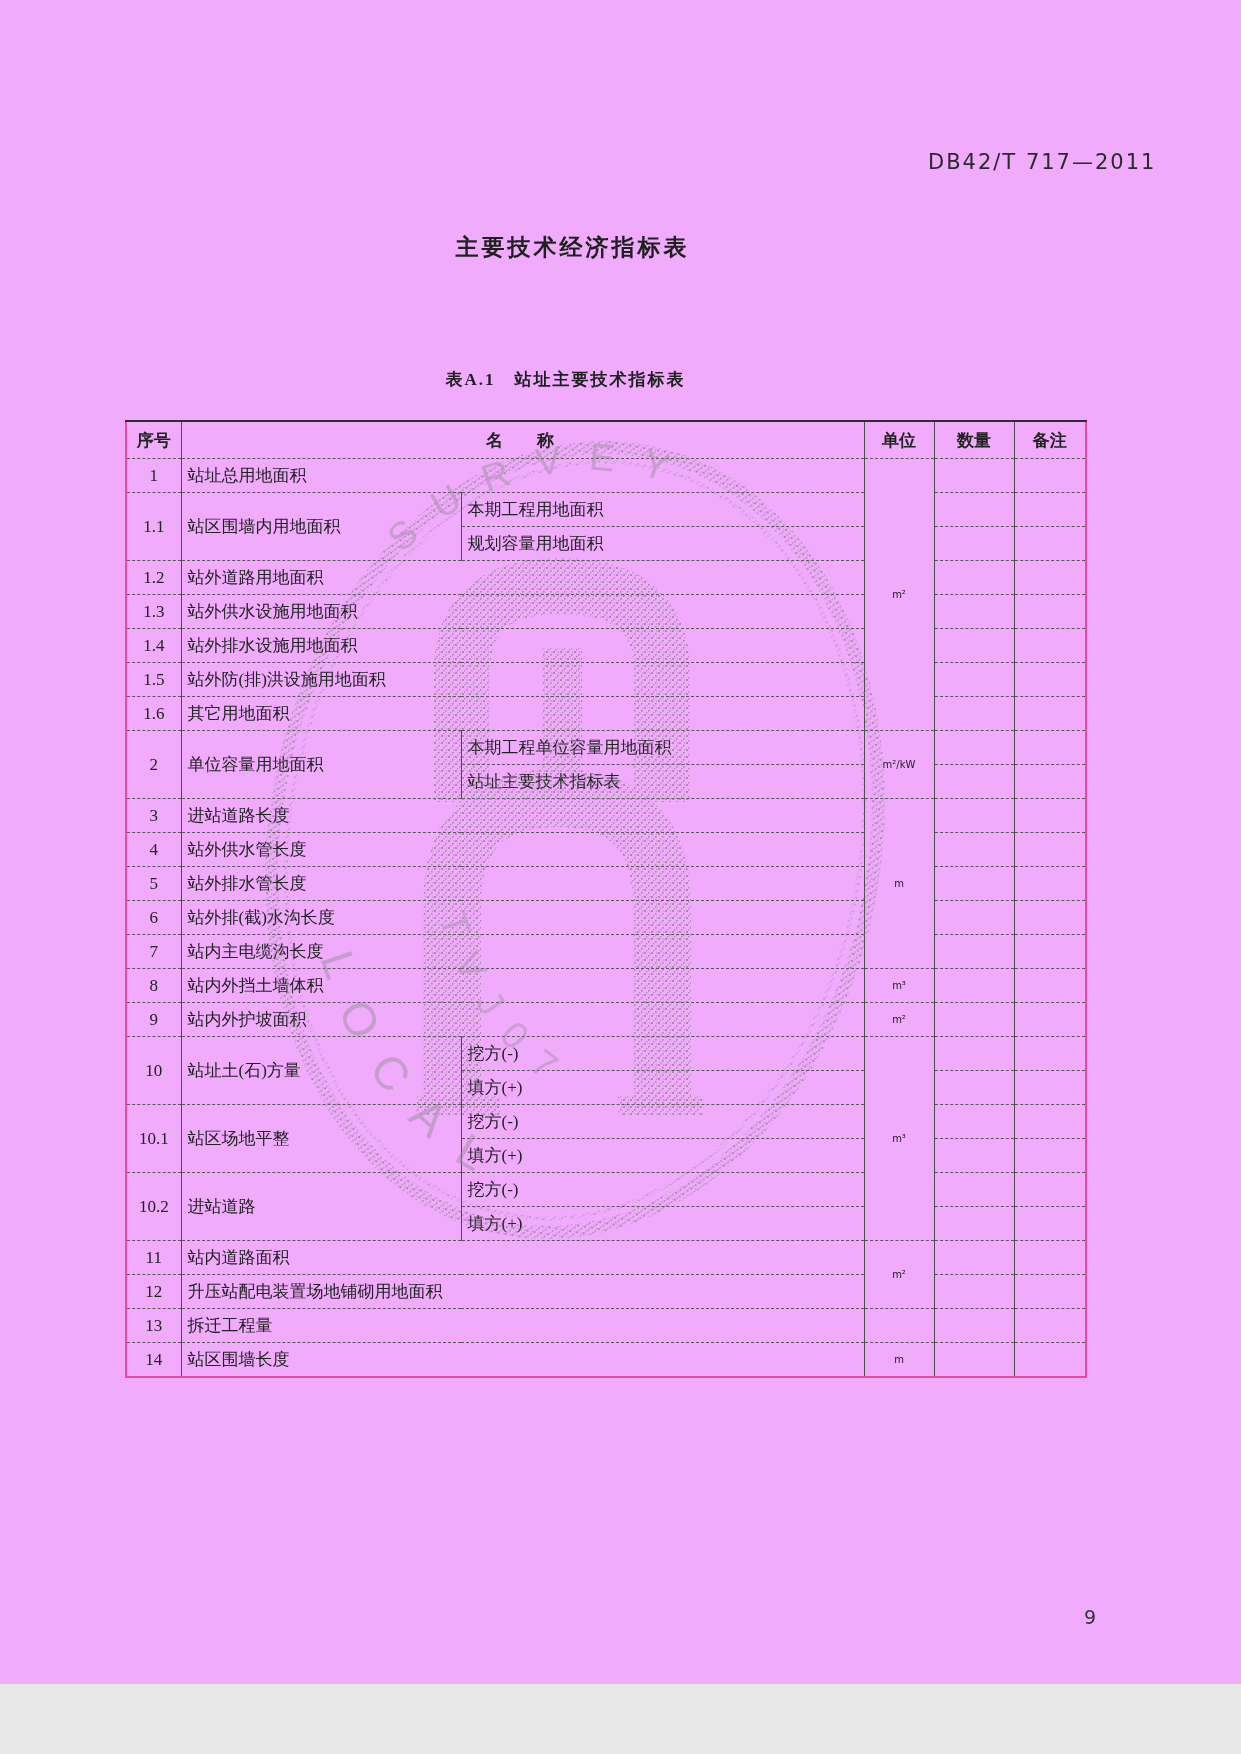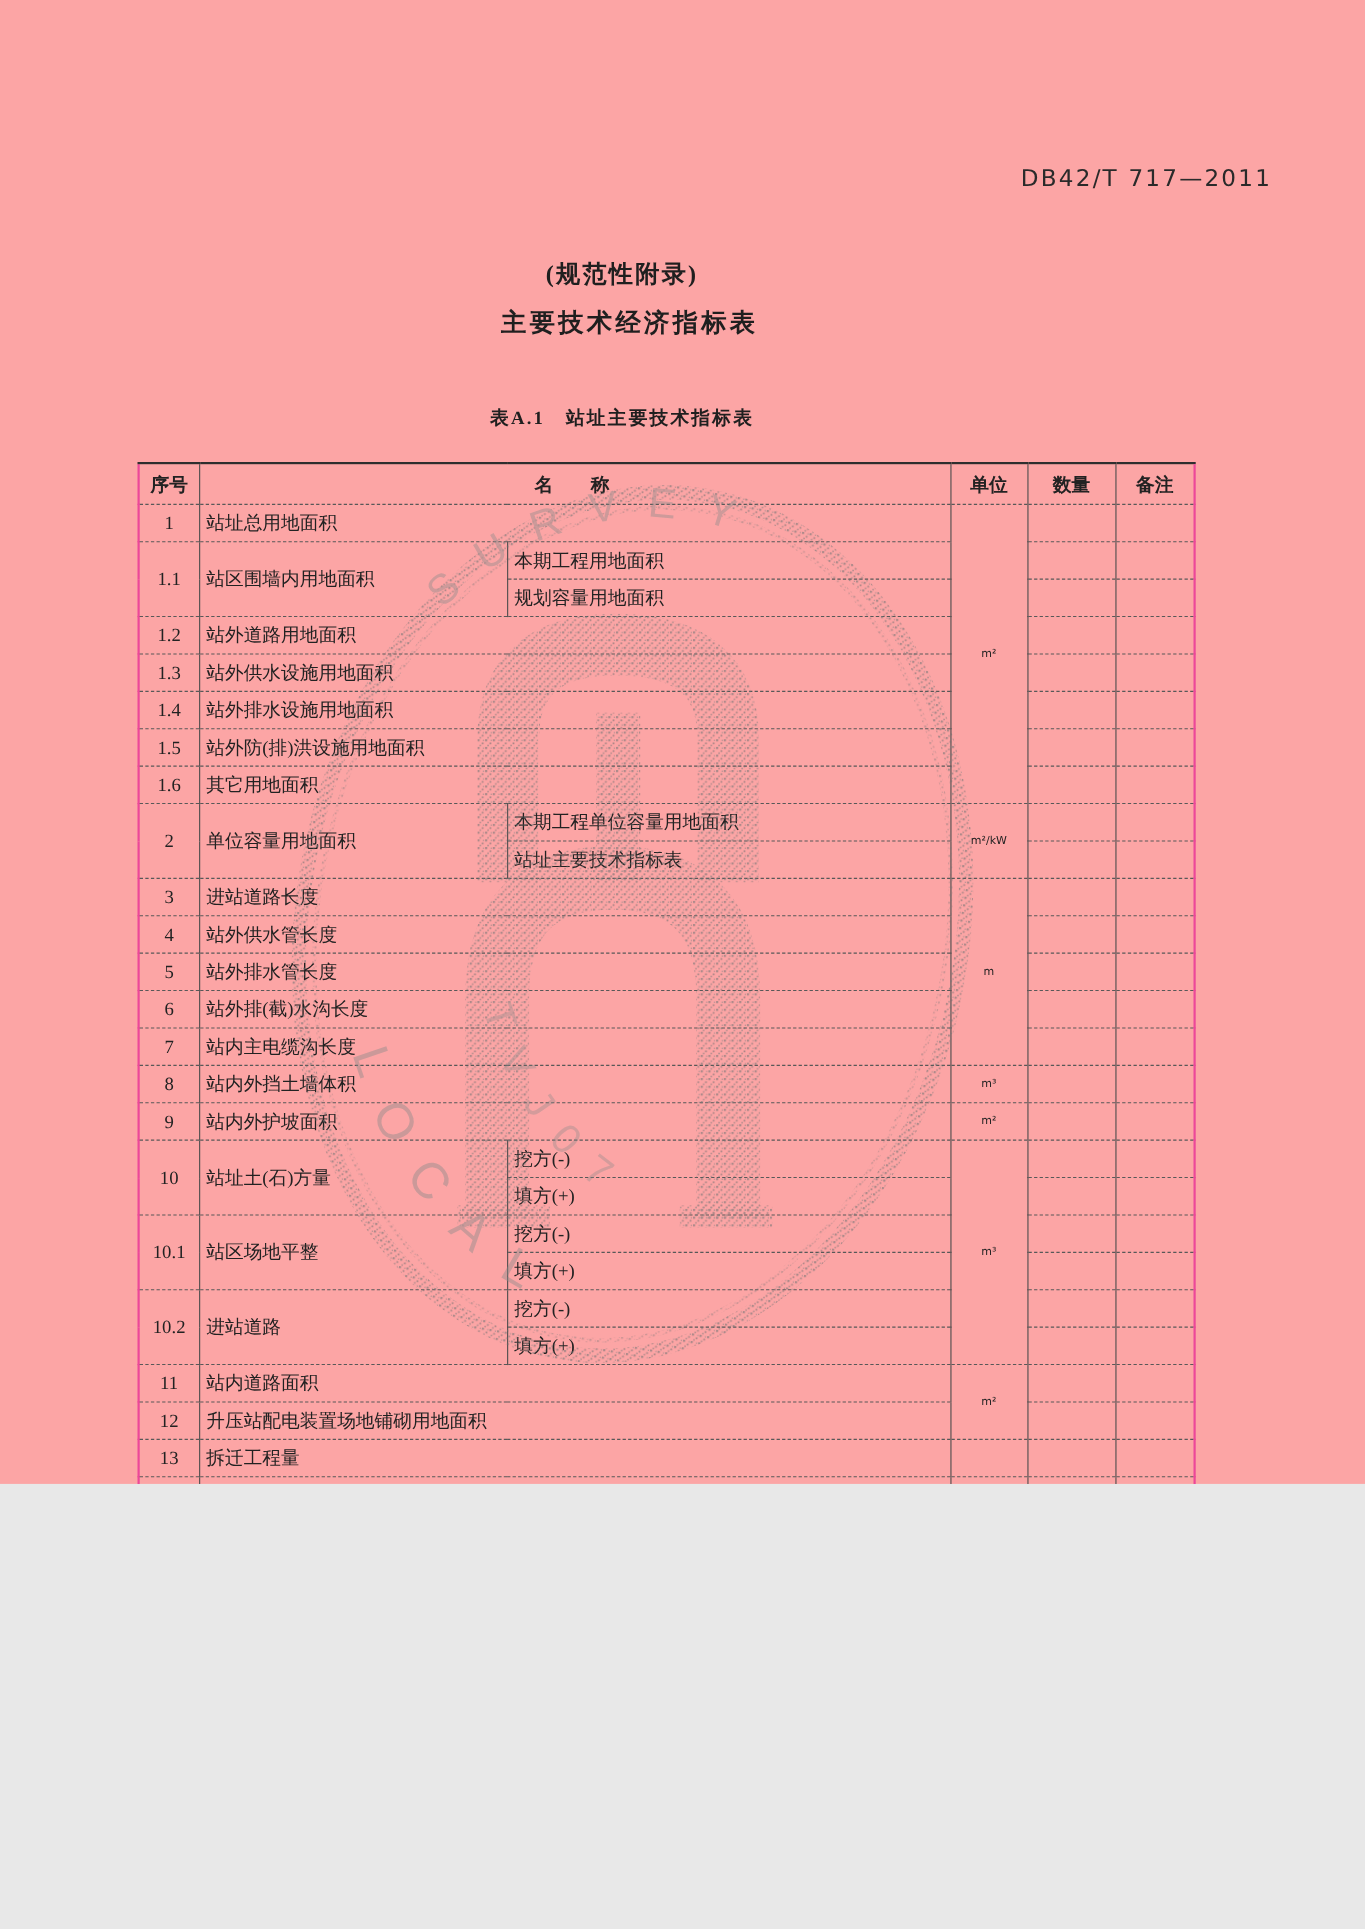--- a/index.html
+++ b/index.html
@@ -1,20 +1,20 @@
 <!DOCTYPE html>
 <html><head>
 <meta charset="utf-8">
 <style>
   html,body{margin:0;padding:0;background:#e8e8e8;}
   .page{
     position:relative;
-    width:1241px;height:1349px;
+    width:1241px;height:1684px;
     margin:0 auto;
-    background:#fca5a5;
+    background:#f0abfc;
     overflow:hidden;
     font-family:"Liberation Serif","DejaVu Serif",serif;
     color:#1f1f1f;
   }
   .std-code{
     position:absolute;top:150px;left:928px;width:240px;
     font-size:21px;letter-spacing:2px;color:#2a2a2a;
     font-family:"DejaVu Sans",sans-serif;
   }
   .titles{position:absolute;left:0;right:110px;top:218px;text-align:center;}
@@ -51,21 +51,20 @@
   }
 </style>
 </head>
 <body>
 
 <div class="page">
 
   <div class="std-code">DB42/T 717—2011</div>
 
   <div class="titles">
-    <div class="t2">(规范性附录)</div>
     <div class="t3">主要技术经济指标表</div>
   </div>
 
   <div class="caption">表A.1　站址主要技术指标表</div>
 
   <table class="ind">
     <colgroup>
       <col style="width:55px">
         <col style="width:280px">
         <col style="width:403px">

